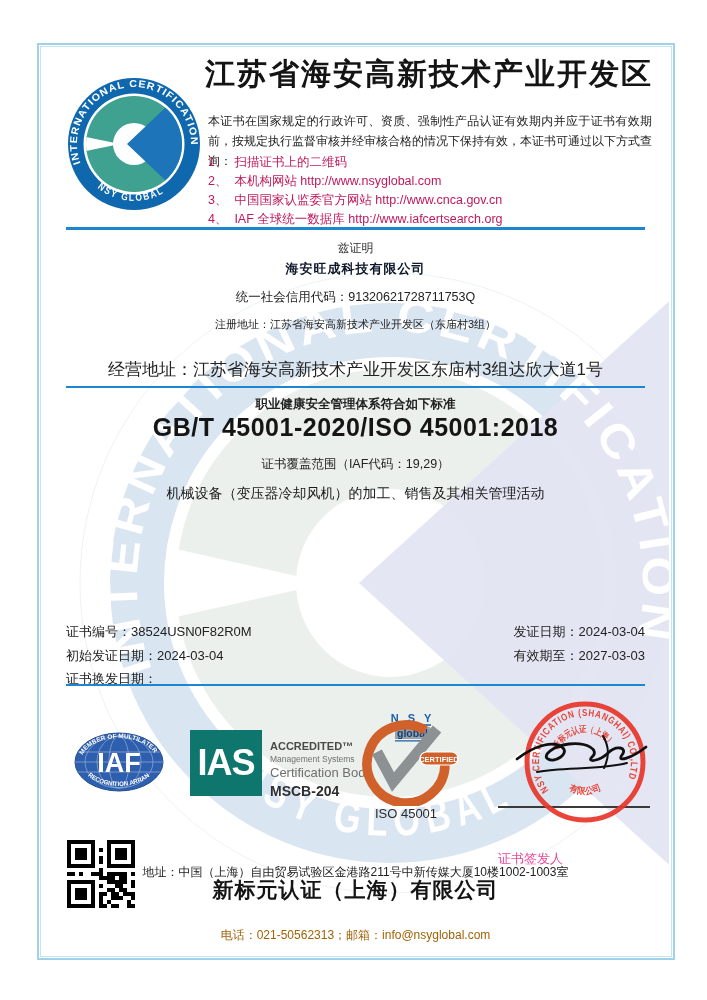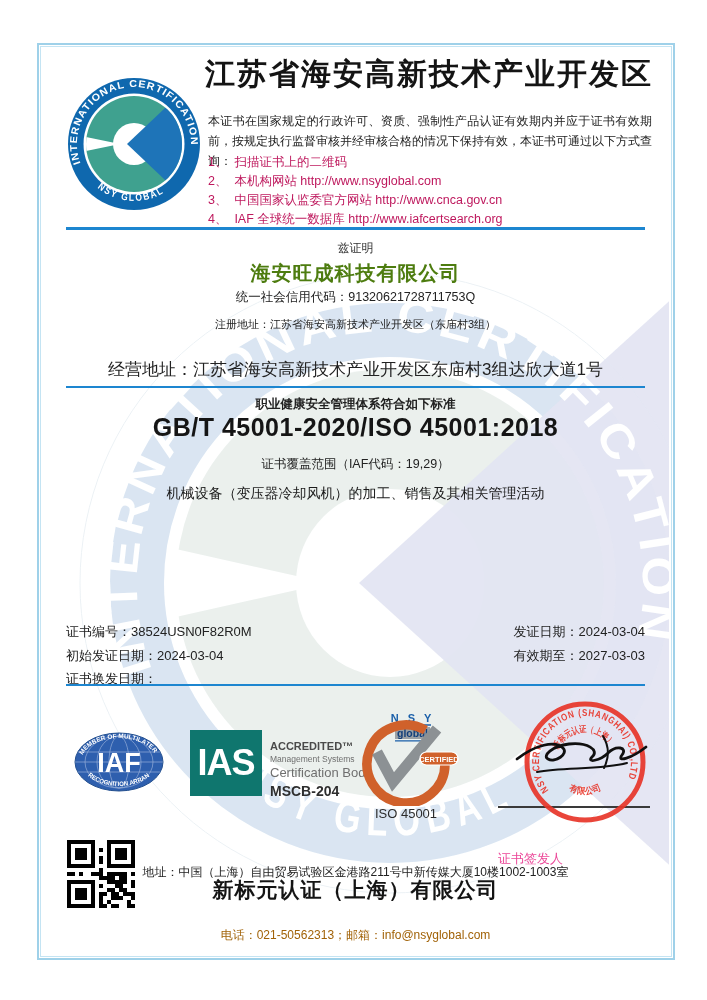--- a/index.html
+++ b/index.html
@@ -15,21 +15,21 @@
   .z{z-index:2;}
   .hr{position:absolute;left:66px;width:579px;background:#1d86d0;z-index:2;}
   .header-block{position:absolute;left:204px;top:54px;width:450px;z-index:2;}
   .cert-title{position:absolute;top:0;left:0;width:100%;text-align:center;font-size:30px;
               font-weight:bold;letter-spacing:2px;color:#141414;white-space:nowrap;}
   .intro{position:absolute;top:57px;left:4px;width:444px;font-size:12px;line-height:20px;
          text-align:justify;color:#222;}
   .qlist{position:absolute;top:99px;left:4px;width:444px;font-size:12.5px;color:#be185d;}
   .qlist div{height:19px;line-height:19px;white-space:pre;}
   .certify-label{top:240px;font-size:12px;color:#333;}
-  .company{top:260px;font-size:20px;font-weight:bold;letter-spacing:1px;color:#4d7c0f;}
+  .company{top:260px;font-size:13px;font-weight:bold;letter-spacing:1px;color:#0f172a;}
   .credit{top:289px;font-size:12.5px;color:#222;}
   .addr1{top:317px;font-size:11px;color:#222;}
   .addr2{top:351px;font-size:17px;color:#222;margin-top:7px;}
   .std-intro{top:396px;font-size:12.5px;font-weight:600;color:#222;}
   .std-code{top:413px;font-size:25px;font-weight:bold;letter-spacing:0.5px;color:#151515;}
   .scope-label{top:456px;font-size:12.5px;color:#222;}
   .scope{top:485px;font-size:14px;color:#1b1b1b;}
   .cert-left{left:66px;top:620px;font-size:13px;line-height:23.5px;color:#222;z-index:2;}
   .cert-right{left:365px;top:620px;width:280px;text-align:right;font-size:13px;
               line-height:23.5px;color:#222;z-index:2;}

